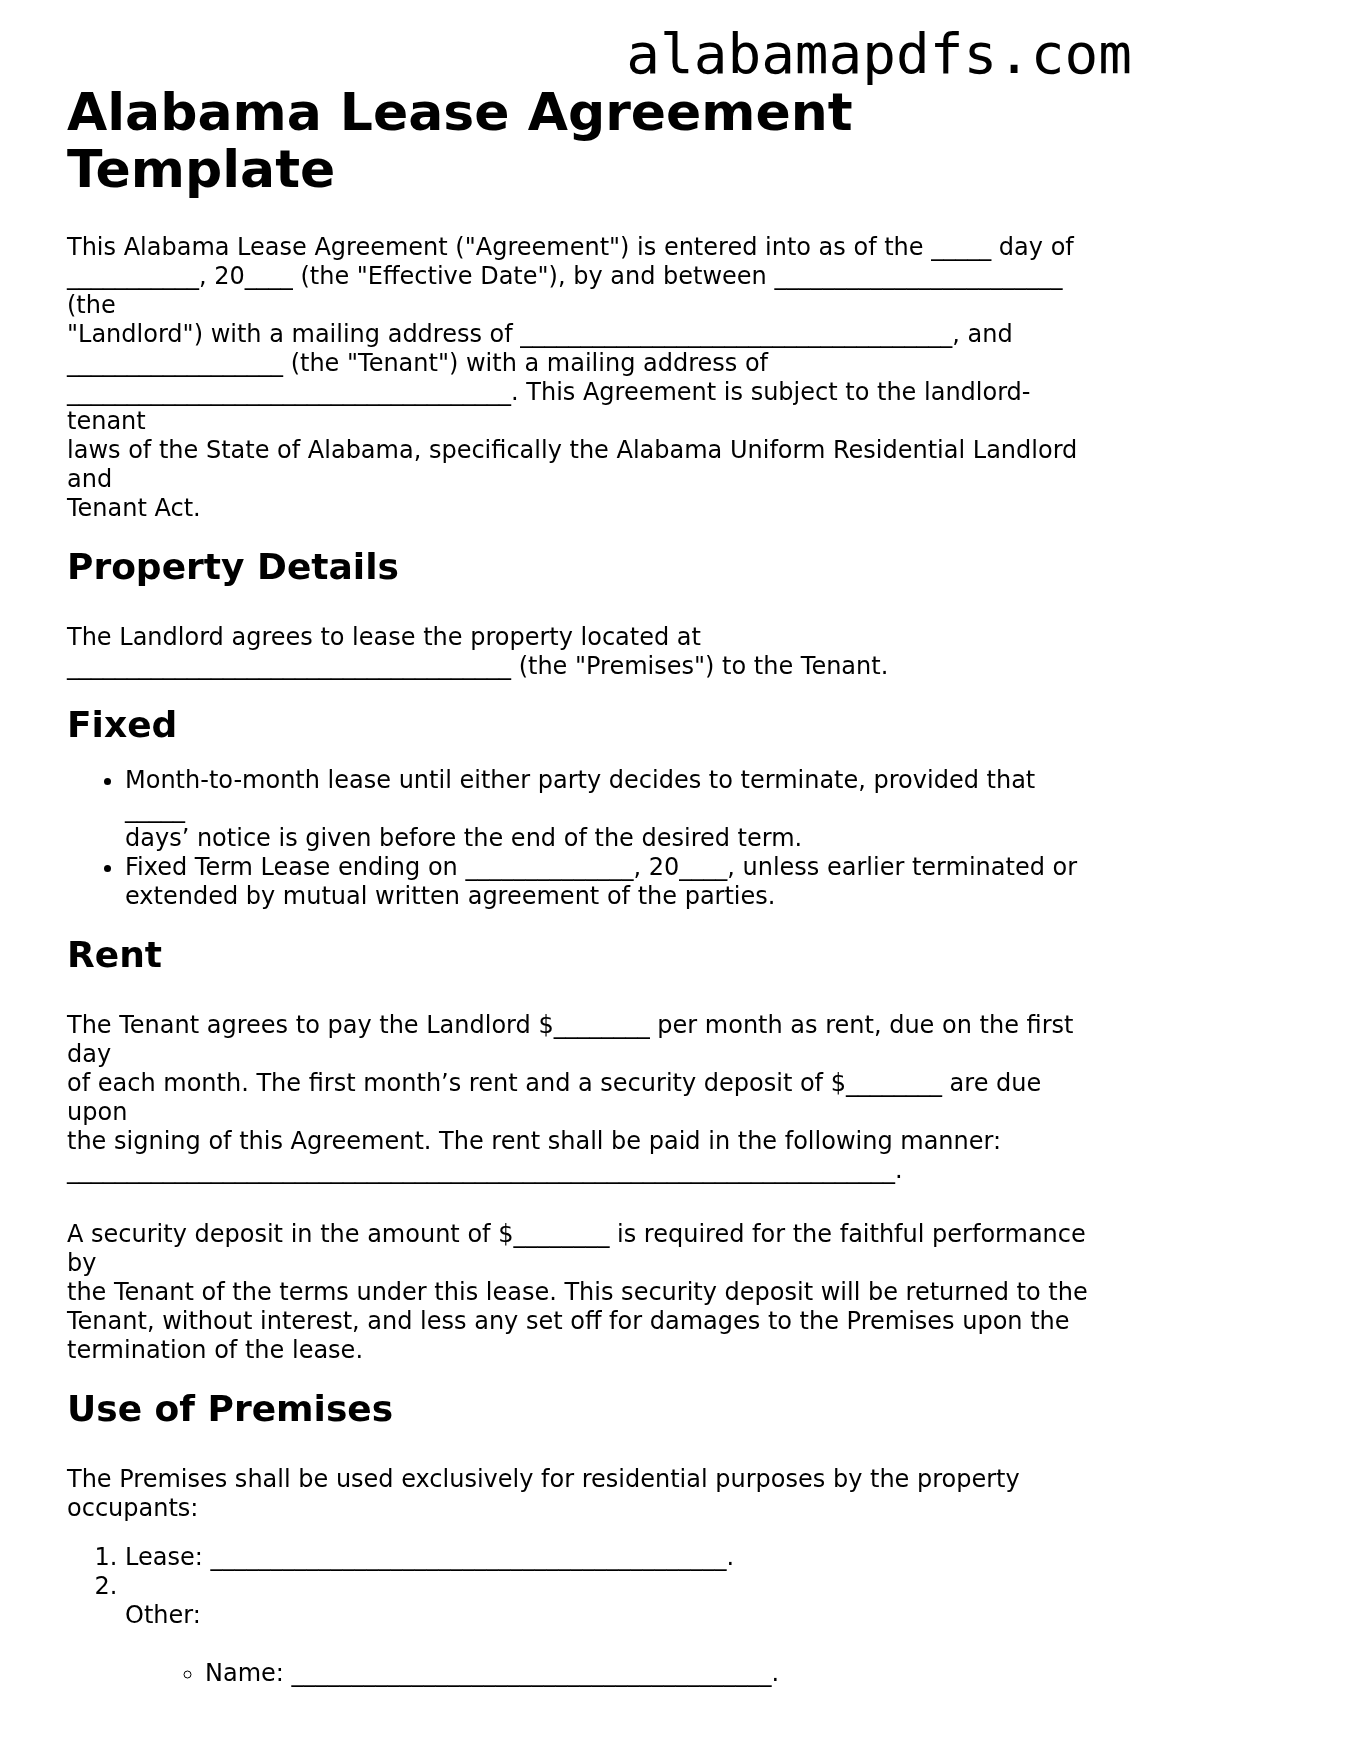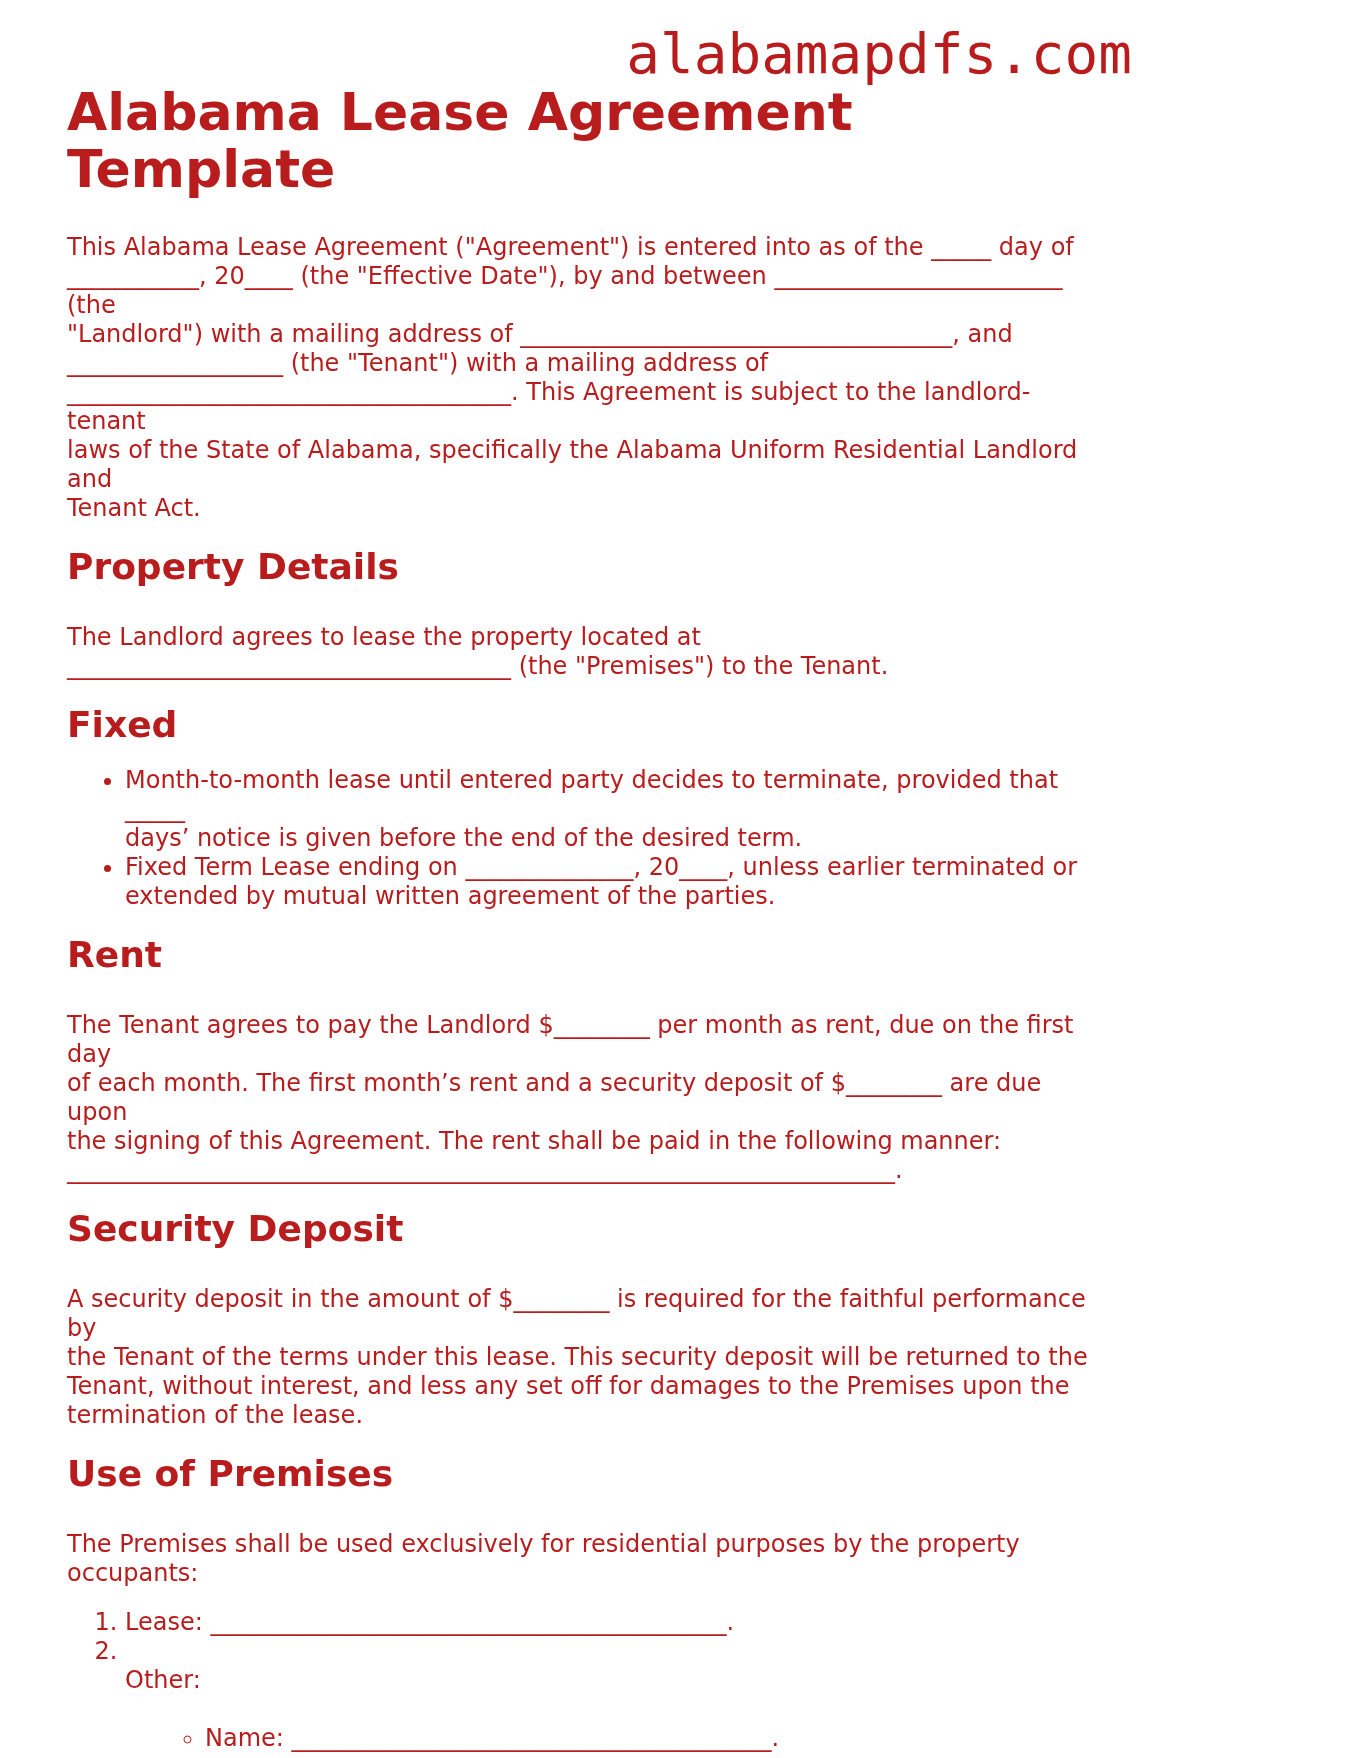--- a/index.html
+++ b/index.html
@@ -3,21 +3,21 @@
 <meta charset="utf-8">
 <style>
   html, body { margin: 0; padding: 0; background: #ffffff; }
   .page {
     position: relative;
     width: 1180px;
     height: 1758px;
     box-sizing: border-box;
     padding: 0 80px 0 67px;
     background: #ffffff;
-    color: #b91c1c;
+    color: #000000;
     font-family: "DejaVu Sans", sans-serif;
     font-size: 24px;
     overflow: hidden;
   }
   .watermark {
     position: absolute;
     top: 26px;
     right: 48px;
     font-family: "DejaVu Sans Mono", monospace;
     font-size: 56px;
@@ -77,34 +77,33 @@
 
   <h2>Property Details</h2>
 
   <p>The Landlord agrees to lease the property located at
 _____________________________________ (the "Premises") to the Tenant.</p>
 
   <h2>Fixed</h2>
 
 
   <ul class="options">
-    <li>Month-to-month lease until entered party decides to terminate, provided that _____
+    <li>Month-to-month lease until either party decides to terminate, provided that _____
 days’ notice is given before the end of the desired term.</li>
     <li>Fixed Term Lease ending on ______________, 20____, unless earlier terminated or
 extended by mutual written agreement of the parties.</li>
   </ul>
 
   <h2>Rent</h2>
 
   <p>The Tenant agrees to pay the Landlord $________ per month as rent, due on the first day
 of each month. The first month’s rent and a security deposit of $________ are due upon
 the signing of this Agreement. The rent shall be paid in the following manner:
 _____________________________________________________________________.</p>
 
-  <h2>Security Deposit</h2>
 
   <p>A security deposit in the amount of $________ is required for the faithful performance by
 the Tenant of the terms under this lease. This security deposit will be returned to the
 Tenant, without interest, and less any set off for damages to the Premises upon the
 termination of the lease.</p>
 
   <h2>Use of Premises</h2>
 
   <p>The Premises shall be used exclusively for residential purposes by the property occupants:</p>
 

